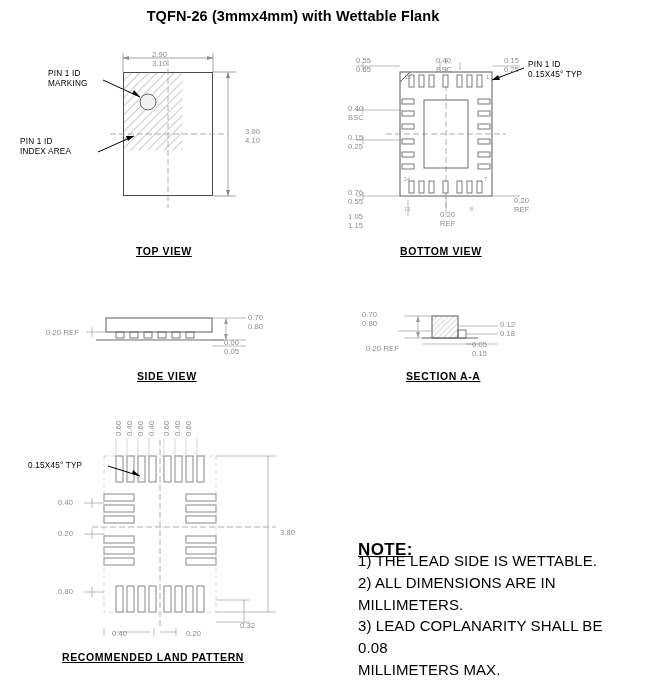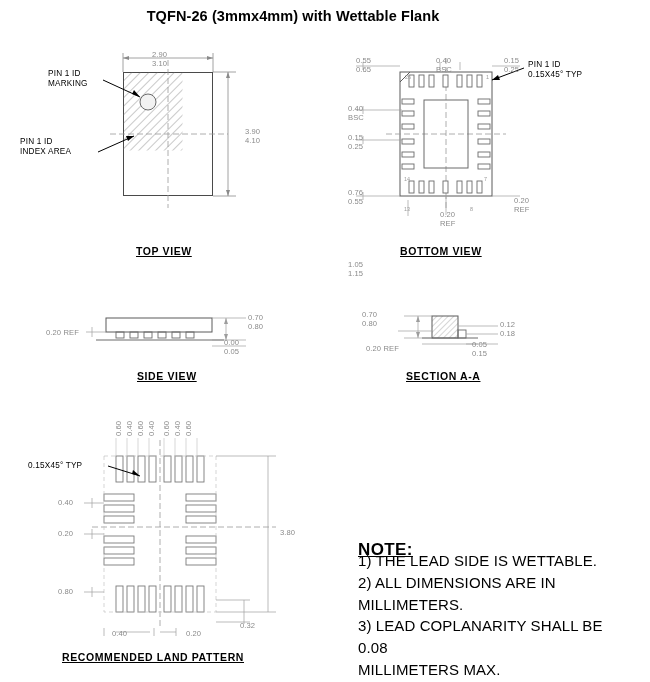--- a/index.html
+++ b/index.html
@@ -199,21 +199,21 @@
     <span>BSC</span>
   </div>
   <div class="dim two" style="left:348px; top:133px;">
     <span>0.15</span>
     <span>0.25</span>
   </div>
   <div class="dim two" style="left:348px; top:188px;">
     <span>0.76</span>
     <span>0.55</span>
   </div>
-  <div class="dim two" style="left:348px; top:212px;margin-top:48px;">
+  <div class="dim two" style="left:348px; top:212px;">
     <span>1.05</span>
     <span>1.15</span>
   </div>
   <div class="dim two" style="left:440px; top:210px;">
     <span>0.20</span>
     <span>REF</span>
   </div>
   <div class="dim two" style="left:514px; top:196px;">
     <span>0.20</span>
     <span>REF</span>

